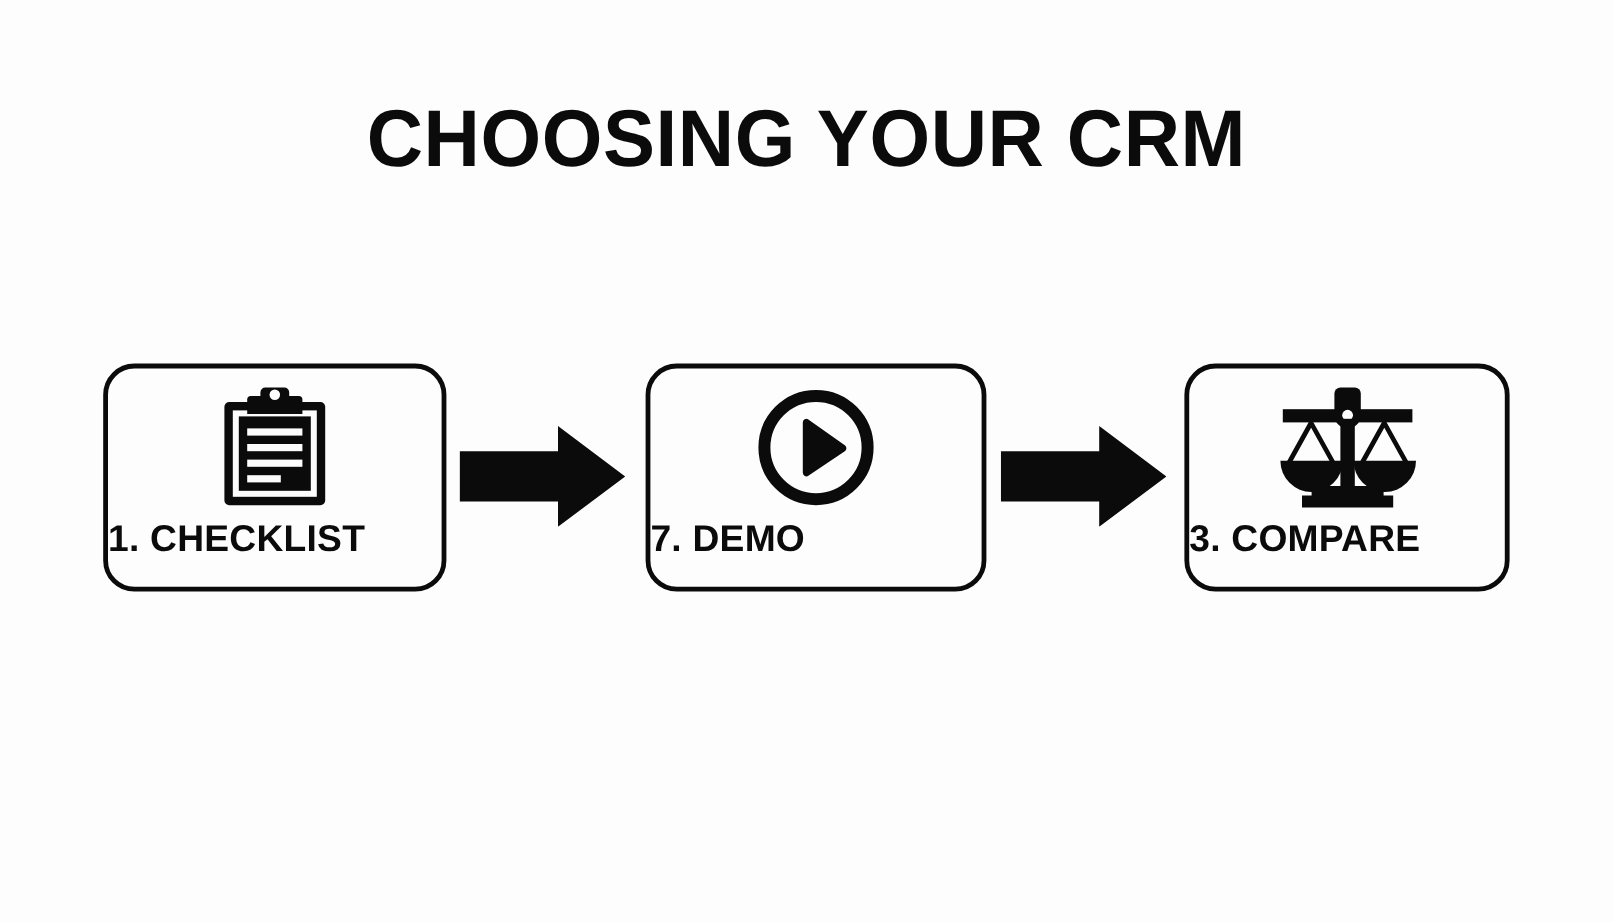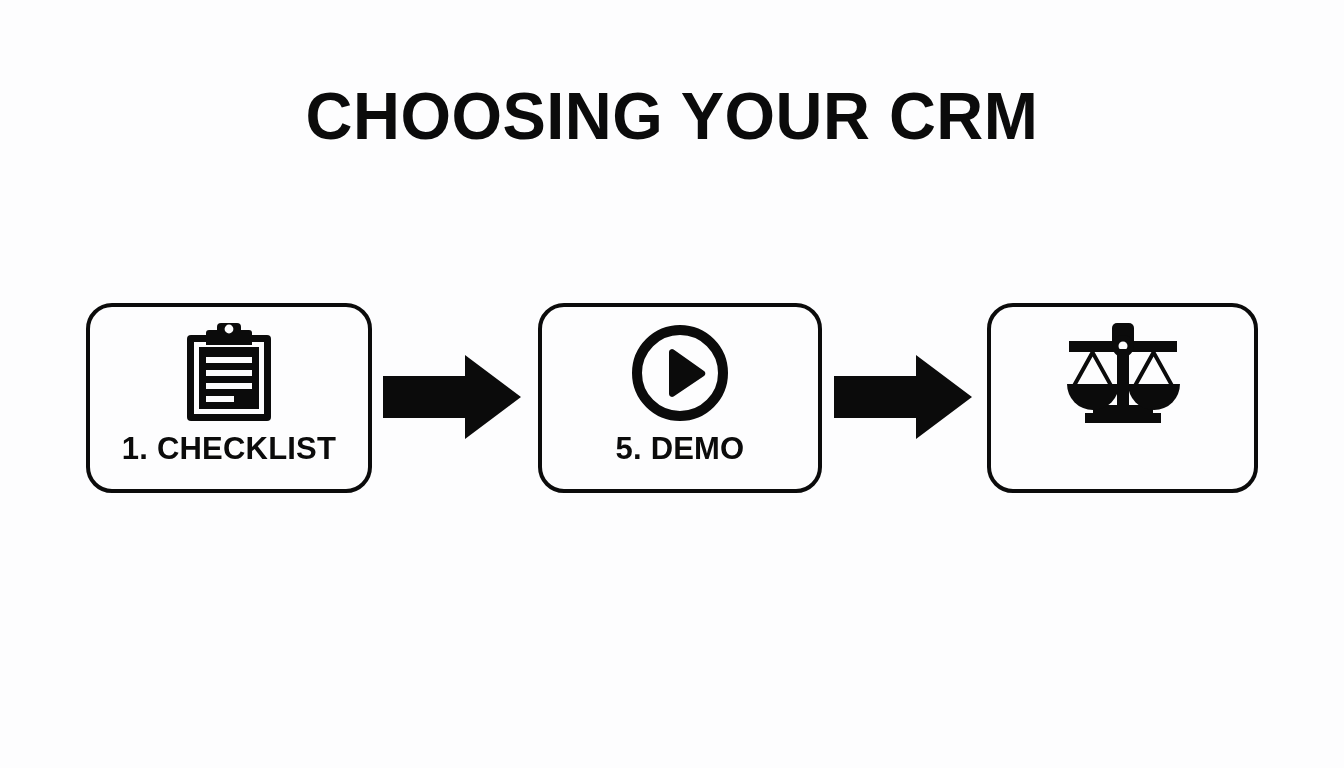--- a/index.html
+++ b/index.html
@@ -53,21 +53,20 @@
   .step-card {
     position: absolute;
     top: 0;
     height: 190px;
     box-sizing: border-box;
     border: 4px solid #0b0b0b;
     border-radius: 26px;
     background: #fdfdfe;
     display: flex;
     flex-direction: column;
-    align-items: center;
     justify-content: flex-start;
   }
   .step-card.card-1 { left: 0px;   width: 286px; }
   .step-card.card-2 { left: 452px; width: 284px; }
   .step-card.card-3 { left: 901px; width: 271px; }
 
   .card-icon {
     margin-top: 12px;
     height: 108px;
     display: flex;
@@ -136,21 +135,21 @@
       </svg>
     </div>
 
     <div class="step-card card-2">
       <div class="card-icon">
         <svg width="98" height="98" viewBox="0 0 98 98" aria-hidden="true">
           <circle cx="49" cy="49" r="43" fill="none" stroke="#0b0b0b" stroke-width="10"></circle>
           <path d="M38 28 a3 3 0 0 1 4.6 -2.5 L73 47 a3 3 0 0 1 0 5 L42.6 72.5 A3 3 0 0 1 38 70 Z" fill="#0b0b0b"></path>
         </svg>
       </div>
-      <div class="card-label">5. DEMO</div>
+      <div class="card-label">7. DEMO</div>
     </div>
 
     <div class="flow-arrow arrow-2">
       <svg width="138" height="84" viewBox="0 0 138 84" aria-hidden="true">
         <path d="M0 21 H82 V0 L138 42 L82 84 V63 H0 Z" fill="#0b0b0b"></path>
       </svg>
     </div>
 
     <div class="step-card card-3">
       <div class="card-icon">
@@ -169,16 +168,17 @@
 
           <path d="M38 30 L18 66 h4.6 L39.6 35.5 L56.6 66 H61 L41 30 Z" fill="#0b0b0b"></path>
 
           <path d="M14 63 a26 26 0 0 0 52 0 Z" fill="#0b0b0b"></path>
 
           <path d="M99 30 L79 66 h4.6 L100.6 35.5 L117.6 66 H122 L102 30 Z" fill="#0b0b0b"></path>
 
           <path d="M75 63 a26 26 0 0 0 52 0 Z" fill="#0b0b0b"></path>
         </svg>
       </div>
+      <div class="card-label">3. COMPARE</div>
     </div>
 
   </div>
 </div>
 
 </body></html>

